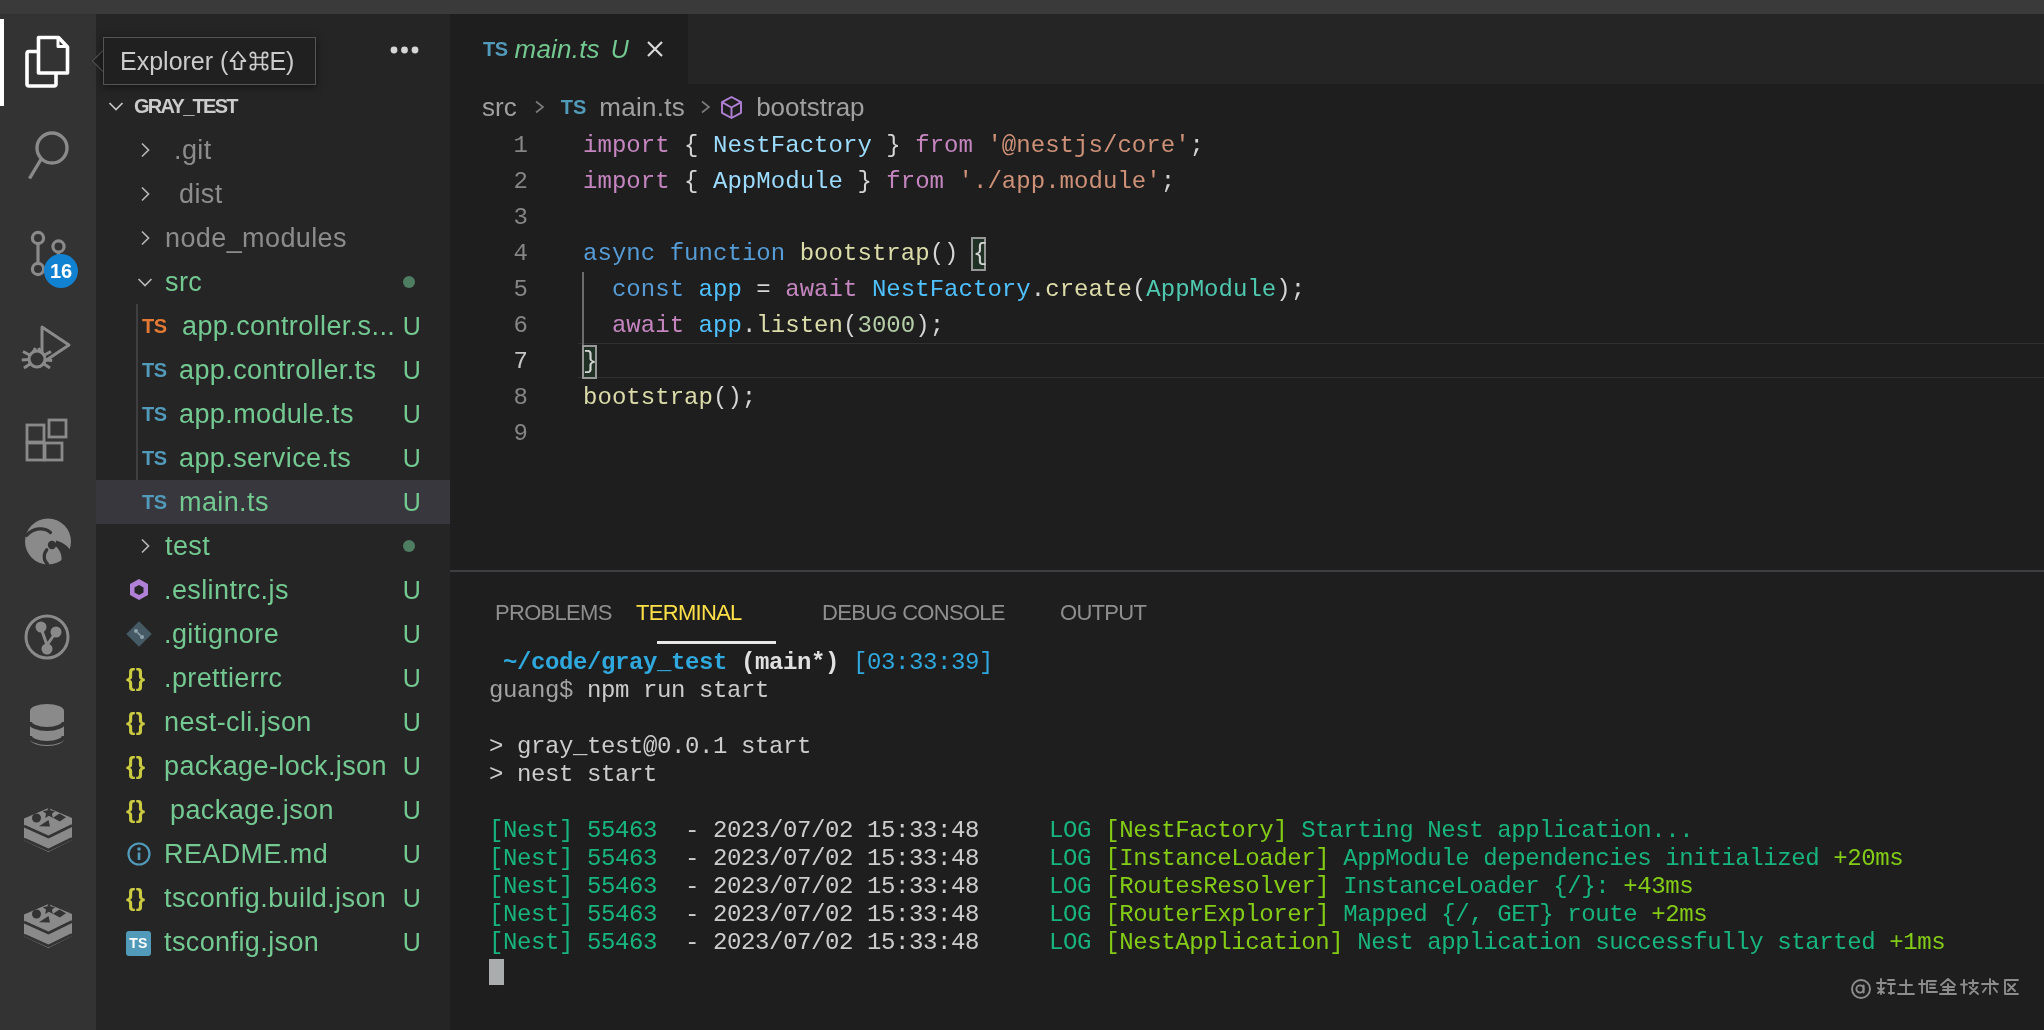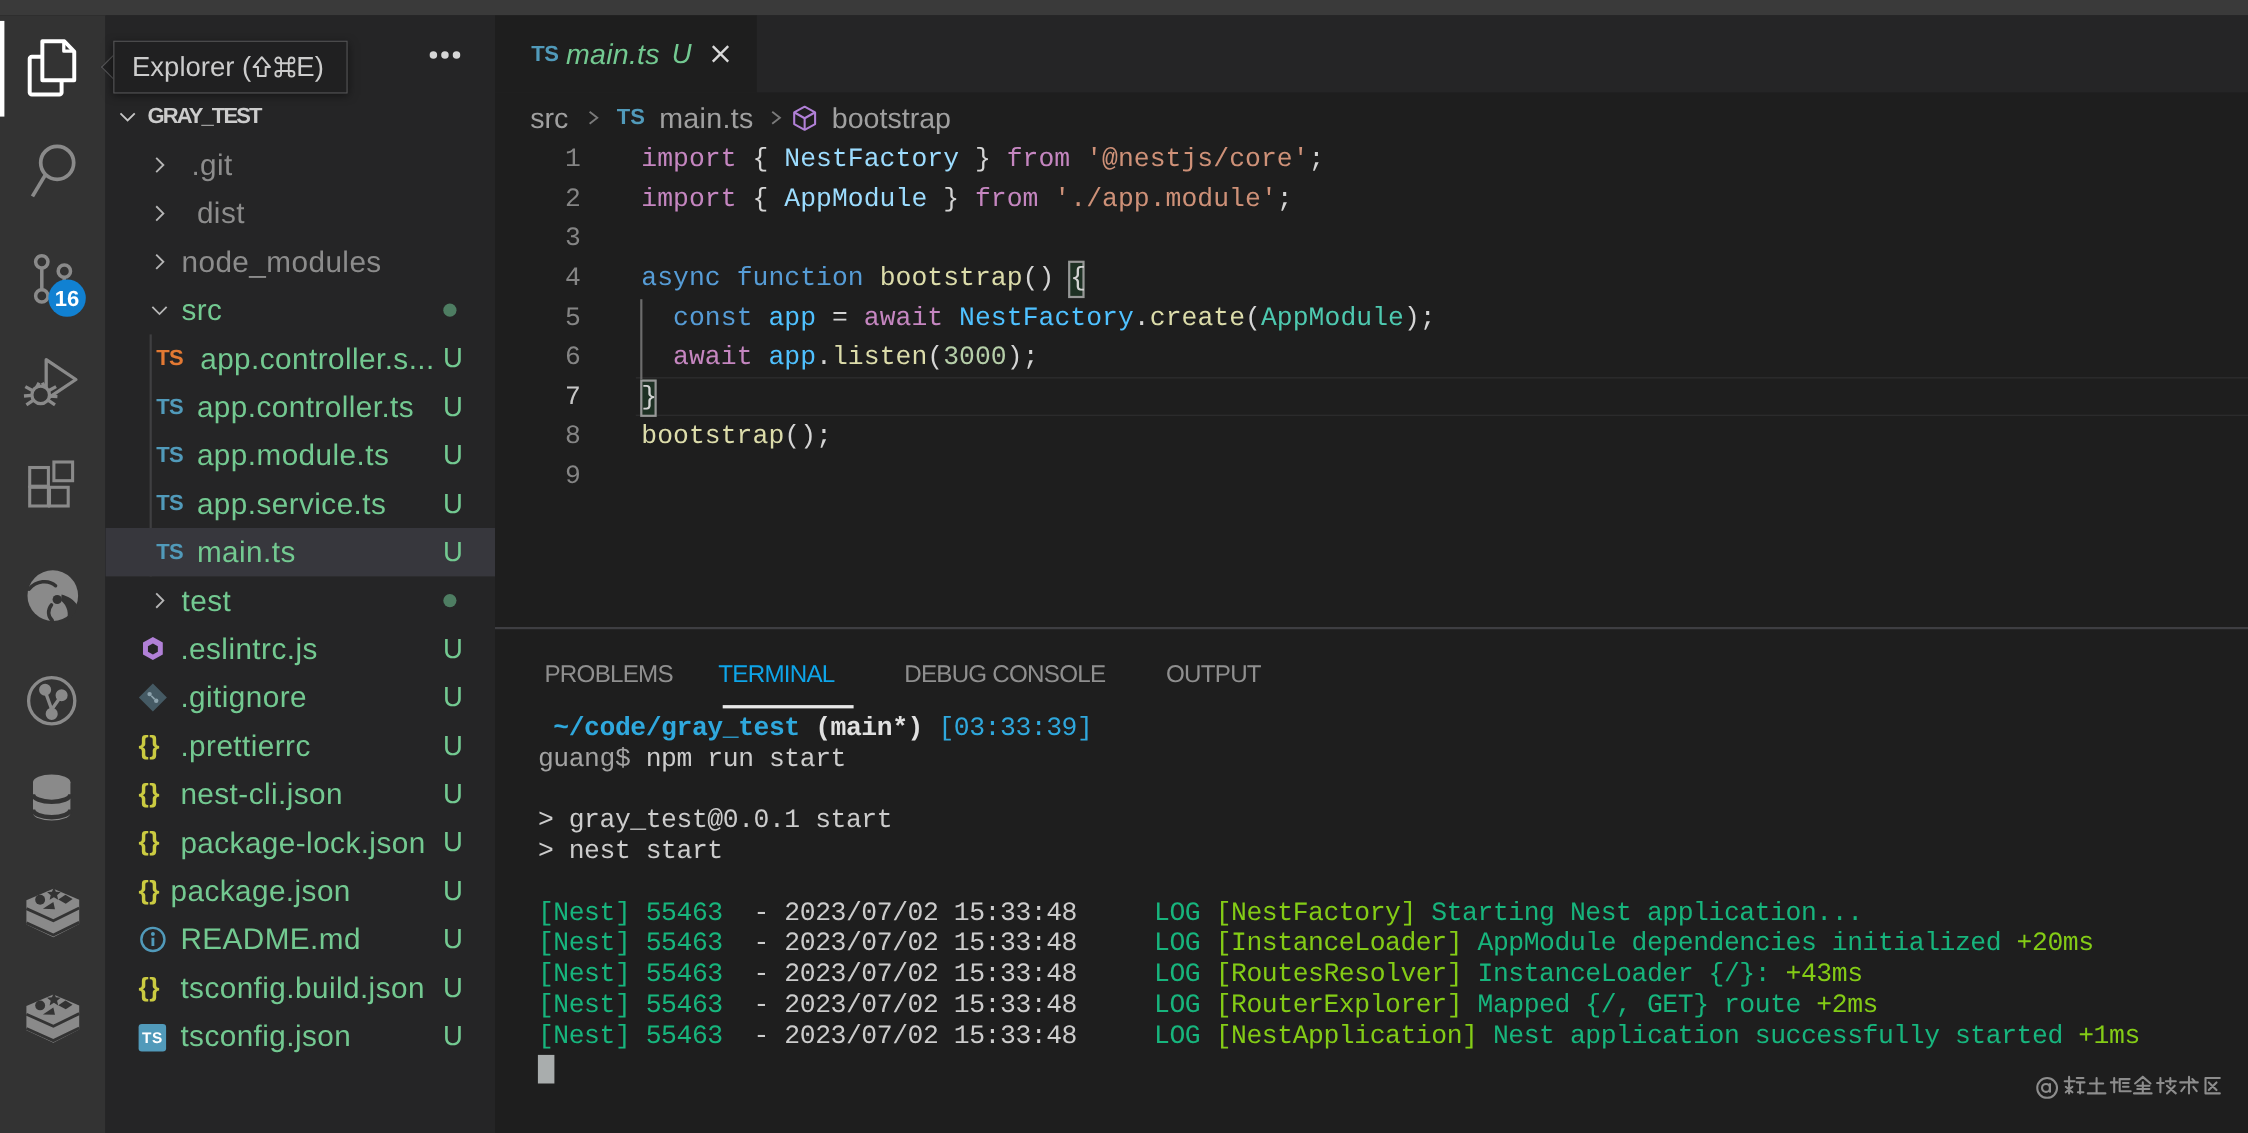--- a/index.html
+++ b/index.html
@@ -230,21 +230,21 @@
   <span class="nm" style="margin-left:12px">nest-cli.json</span>
   <span class="badge">U</span>
 </div>
 <div class="row" style="top:744px">
   <span style="margin-left:30px;flex:0 0 26px;color:#cbcb41;font-size:24px;font-weight:bold">{}</span>
   <span class="nm" style="margin-left:12px">package-lock.json</span>
   <span class="badge">U</span>
 </div>
 <div class="row" style="top:788px">
   <span style="margin-left:30px;flex:0 0 26px;color:#cbcb41;font-size:24px;font-weight:bold">{}</span>
-  <span class="nm" style="margin-left:3px">package.json</span>
+  <span class="nm" style="margin-left:18px">package.json</span>
   <span class="badge">U</span>
 </div>
 <div class="row" style="top:832px">
   <svg style="margin-left:30px;flex:0 0 26px" width="26" height="26" viewBox="0 0 26 26">
       <circle cx="13" cy="13" r="10.5" stroke="#519aba" stroke-width="2.2" fill="none"></circle>
       <path d="M13 11.5 V19" stroke="#519aba" stroke-width="2.6"></path>
       <circle cx="13" cy="8" r="1.8" fill="#519aba"></circle>
     </svg>
   <span class="nm" style="margin-left:12px">README.md</span>
   <span class="badge">U</span>
@@ -312,21 +312,21 @@
 <div class="cl" style="top:128px"><span class="k">import</span><span class="w"> { </span><span class="v">NestFactory</span><span class="w"> } </span><span class="k">from</span><span class="s"> '@nestjs/core'</span><span class="w">;</span></div>
 <div class="cl" style="top:164px"><span class="k">import</span><span class="w"> { </span><span class="v">AppModule</span><span class="w"> } </span><span class="k">from</span><span class="s"> './app.module'</span><span class="w">;</span></div>
 <div class="cl" style="top:236px"><span class="kb">async</span><span class="w"> </span><span class="kb">function</span><span class="w"> </span><span class="fn">bootstrap</span><span class="w">() {</span></div>
 <div class="cl" style="top:272px"><span class="w">  </span><span class="kb">const</span><span class="w"> </span><span class="vb">app</span><span class="w"> = </span><span class="k">await</span><span class="w"> </span><span class="vb">NestFactory</span><span class="w">.</span><span class="fn">create</span><span class="w">(</span><span class="cl2">AppModule</span><span class="w">);</span></div>
 <div class="cl" style="top:308px"><span class="w">  </span><span class="k">await</span><span class="w"> </span><span class="vb">app</span><span class="w">.</span><span class="fn">listen</span><span class="w">(</span><span class="n">3000</span><span class="w">);</span></div>
 <div class="cl" style="top:344px"><span class="w">}</span></div>
 <div class="cl" style="top:380px"><span class="fn">bootstrap</span><span class="w">();</span></div>
 
 <div class="abs" id="panelborder"></div>
 <div class="ptab" style="left:495px">PROBLEMS</div>
-<div class="ptab" style="left:653px;color:#0ea5e9">TERMINAL</div>
+<div class="ptab" style="left:636px;color:#fde047">TERMINAL</div>
 <div class="ptab" style="left:822px">DEBUG CONSOLE</div>
 <div class="ptab" style="left:1060px">OUTPUT</div>
 <div class="abs" id="punder"></div>
 
 <div class="tl" style="top:649px"><span class="tb"> ~/code/gray_test</span><span class="twh"> (main*) </span><span class="tc">[03:33:39]</span></div>
 <div class="tl" style="top:677px"><span class="tgb">guang$</span><span> npm run start</span></div>
 <div class="tl" style="top:733px"><span>&gt; gray_test@0.0.1 start</span></div>
 <div class="tl" style="top:761px"><span>&gt; nest start</span></div>
 <div class="tl" style="top:817px"><span class="tg">[Nest] 55463</span><span>  - 2023/07/02 15:33:48     </span><span class="tg">LOG </span><span class="ty">[NestFactory]</span><span class="tg"> Starting Nest application...</span></div>
 <div class="tl" style="top:845px"><span class="tg">[Nest] 55463</span><span>  - 2023/07/02 15:33:48     </span><span class="tg">LOG </span><span class="ty">[InstanceLoader]</span><span class="tg"> AppModule dependencies initialized</span><span class="ty"> +20ms</span></div>

